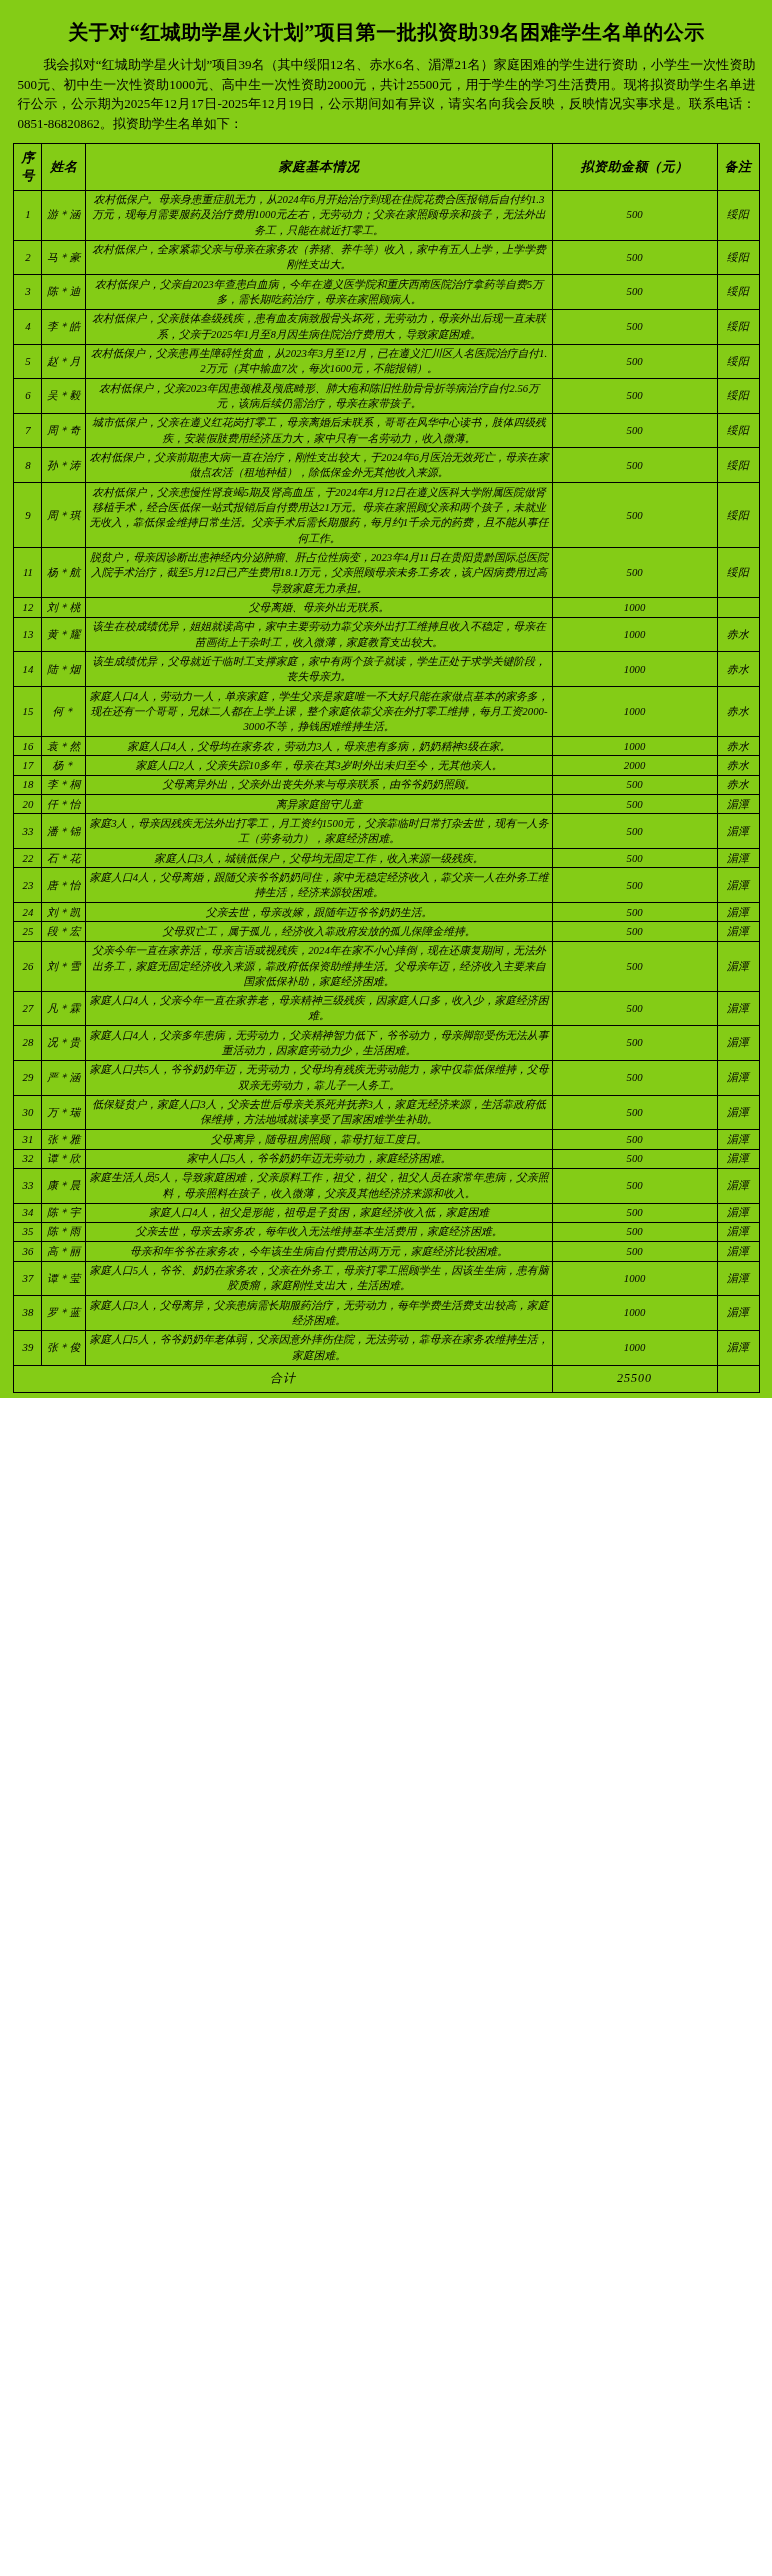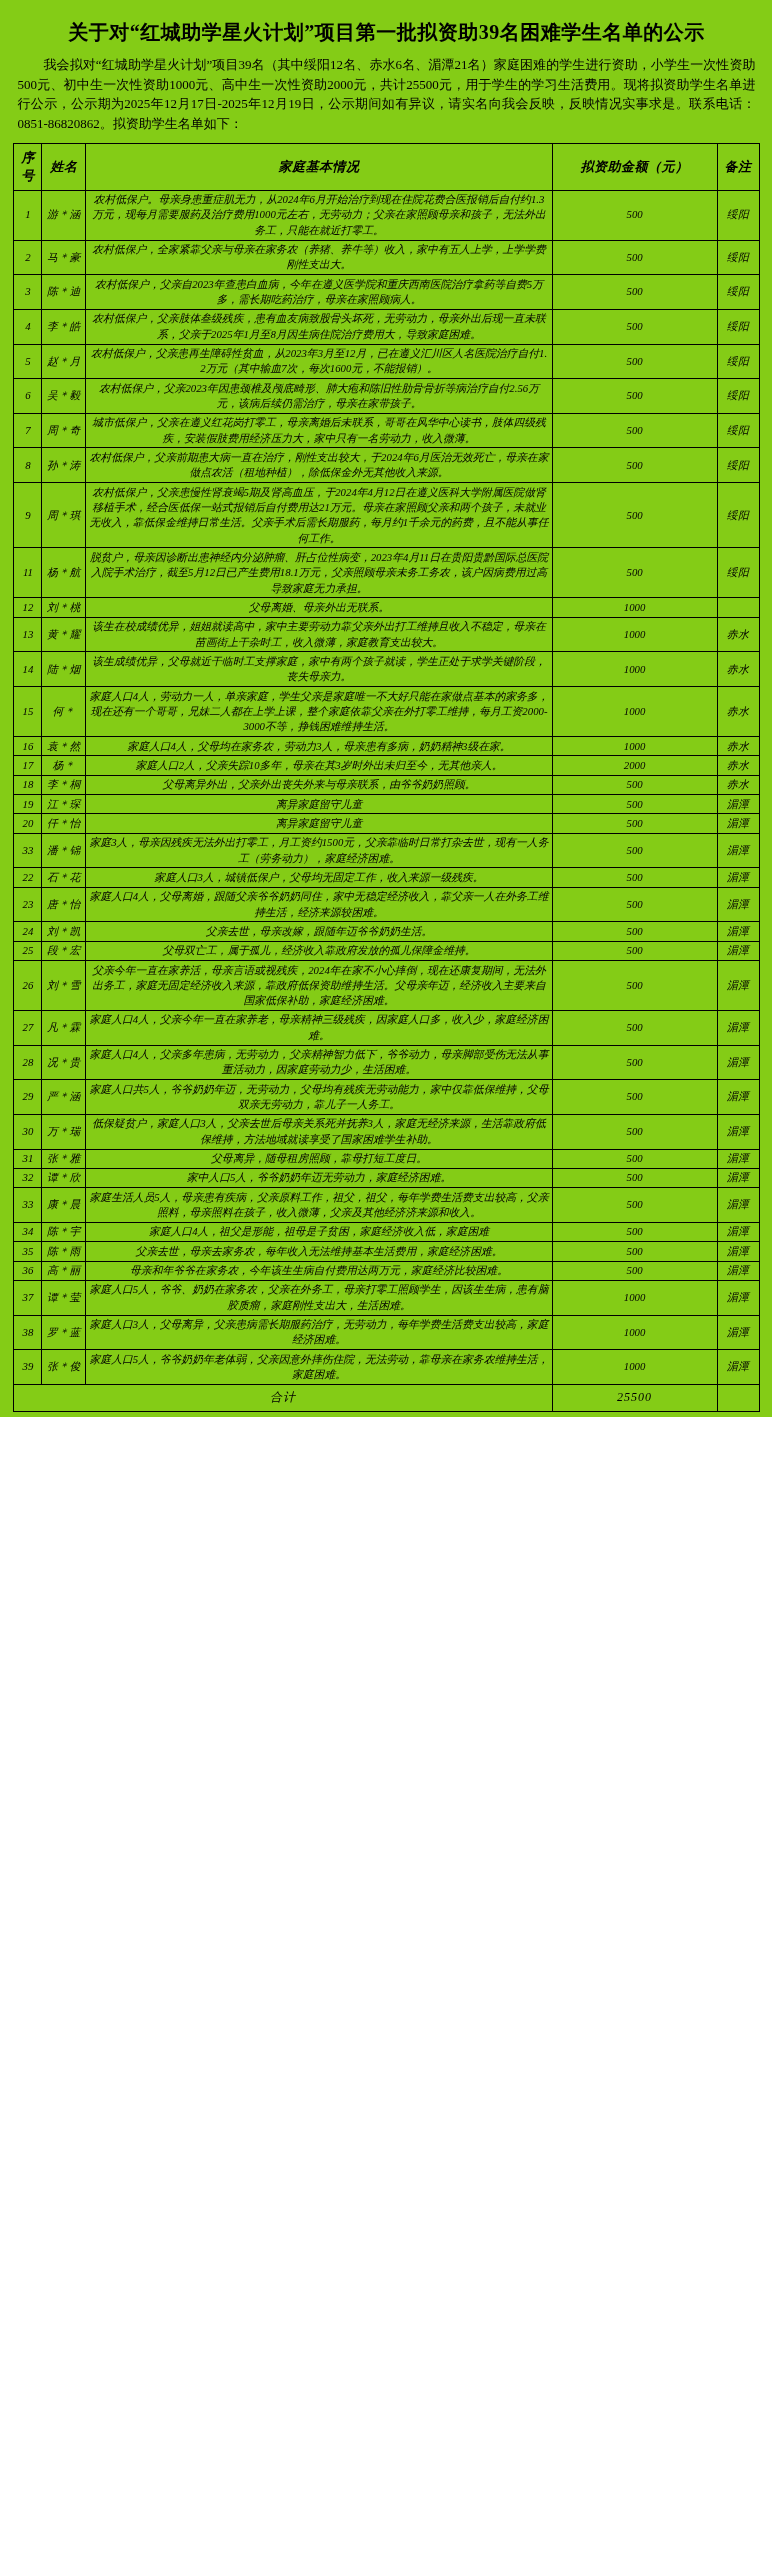--- a/index.html
+++ b/index.html
@@ -215,27 +215,20 @@
           <td class="note">赤水</td>
         </tr>
         <tr>
           <td class="no">18</td>
           <td class="name">李＊桐</td>
           <td class="desc">父母离异外出，父亲外出丧失外来与母亲联系，由爷爷奶奶照顾。</td>
           <td class="amt">500</td>
           <td class="note">赤水</td>
         </tr>
         <tr>
-          <td class="no">19</td>
-          <td class="name">江＊琛</td>
-          <td class="desc">离异家庭留守儿童</td>
-          <td class="amt">500</td>
-          <td class="note">湄潭</td>
-        </tr>
-        <tr>
           <td class="no">20</td>
           <td class="name">仟＊怡</td>
           <td class="desc">离异家庭留守儿童</td>
           <td class="amt">500</td>
           <td class="note">湄潭</td>
         </tr>
         <tr>
           <td class="no">33</td>
           <td class="name">潘＊锦</td>
           <td class="desc">家庭3人，母亲因残疾无法外出打零工，月工资约1500元，父亲靠临时日常打杂去世，现有一人务工（劳务动力），家庭经济困难。</td>
@@ -315,21 +308,21 @@
         <tr>
           <td class="no">32</td>
           <td class="name">谭＊欣</td>
           <td class="desc">家中人口5人，爷爷奶奶年迈无劳动力，家庭经济困难。</td>
           <td class="amt">500</td>
           <td class="note">湄潭</td>
         </tr>
         <tr>
           <td class="no">33</td>
           <td class="name">康＊晨</td>
-          <td class="desc">家庭生活人员5人，母亲患有疾病，父亲原料工作，祖父，祖父，每年学费生活费支出较高，父亲照料，母亲照料在孩子，收入微薄，父亲及其他经济济来源和收入。</td>
+          <td class="desc">家庭生活人员5人，导致家庭困难，父亲原料工作，祖父，祖父，祖父人员在家常年患病，父亲照料，母亲照料在孩子，收入微薄，父亲及其他经济济来源和收入。</td>
           <td class="amt">500</td>
           <td class="note">湄潭</td>
         </tr>
         <tr>
           <td class="no">34</td>
           <td class="name">陈＊宇</td>
           <td class="desc">家庭人口4人，祖父是形能，祖母是子贫困，家庭经济收入低，家庭困难</td>
           <td class="amt">500</td>
           <td class="note">湄潭</td>
         </tr>

